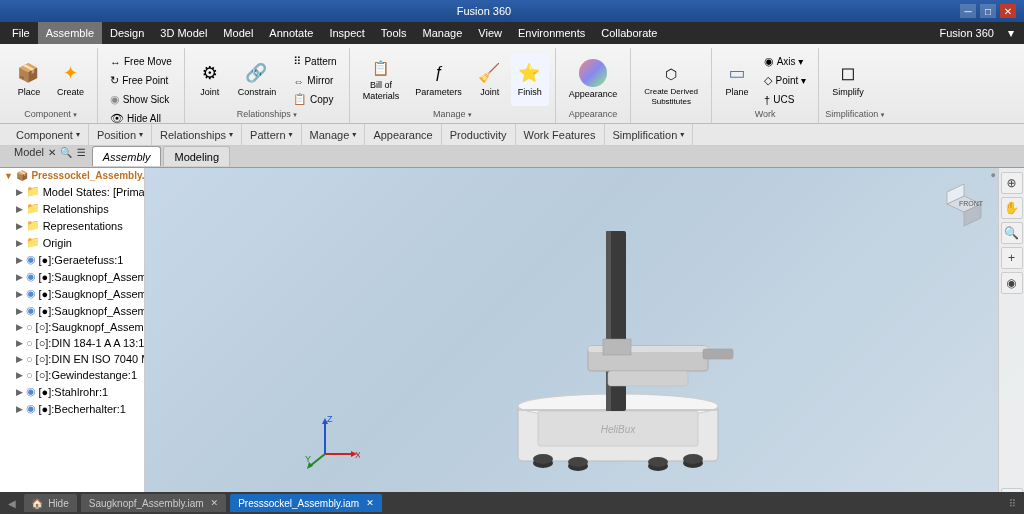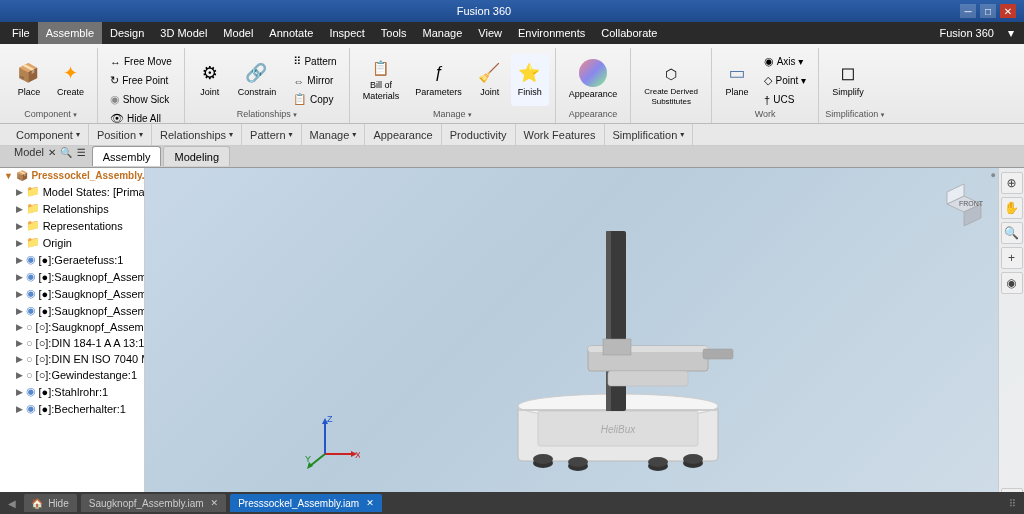--- a/index.html
+++ b/index.html
@@ -147,21 +147,21 @@
       font-size: 11px;
       cursor: pointer;
       display: flex;
       align-items: center;
       border: 1px solid #bbb;
       border-bottom: none;
       background: #e0e0e0;
       margin-right: 2px;
       border-radius: 3px 3px 0 0;
     }
-    .tab.active { background: white; border-color: #999; }
+    .tab.active { background: white; border-color: #999; font-style: italic; }
 
     
     #sidebar {
       width: 145px;
       background: white;
       border-right: 1px solid #ccc;
       overflow-y: auto;
       font-size: 11px;
     }
     .tree-item {

